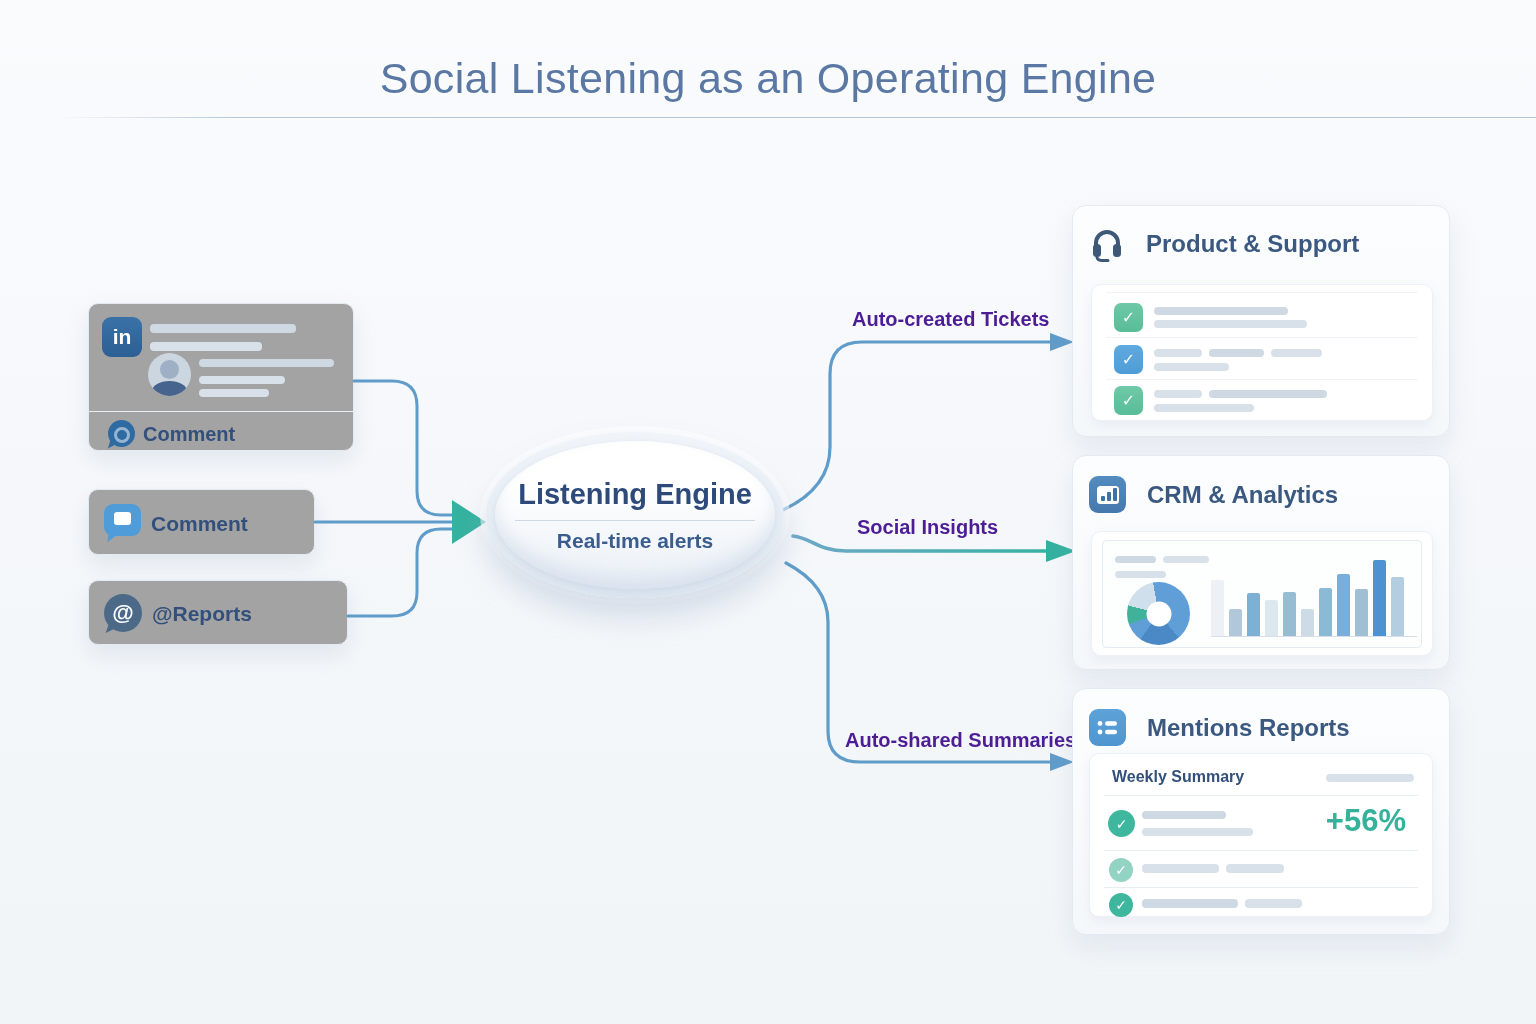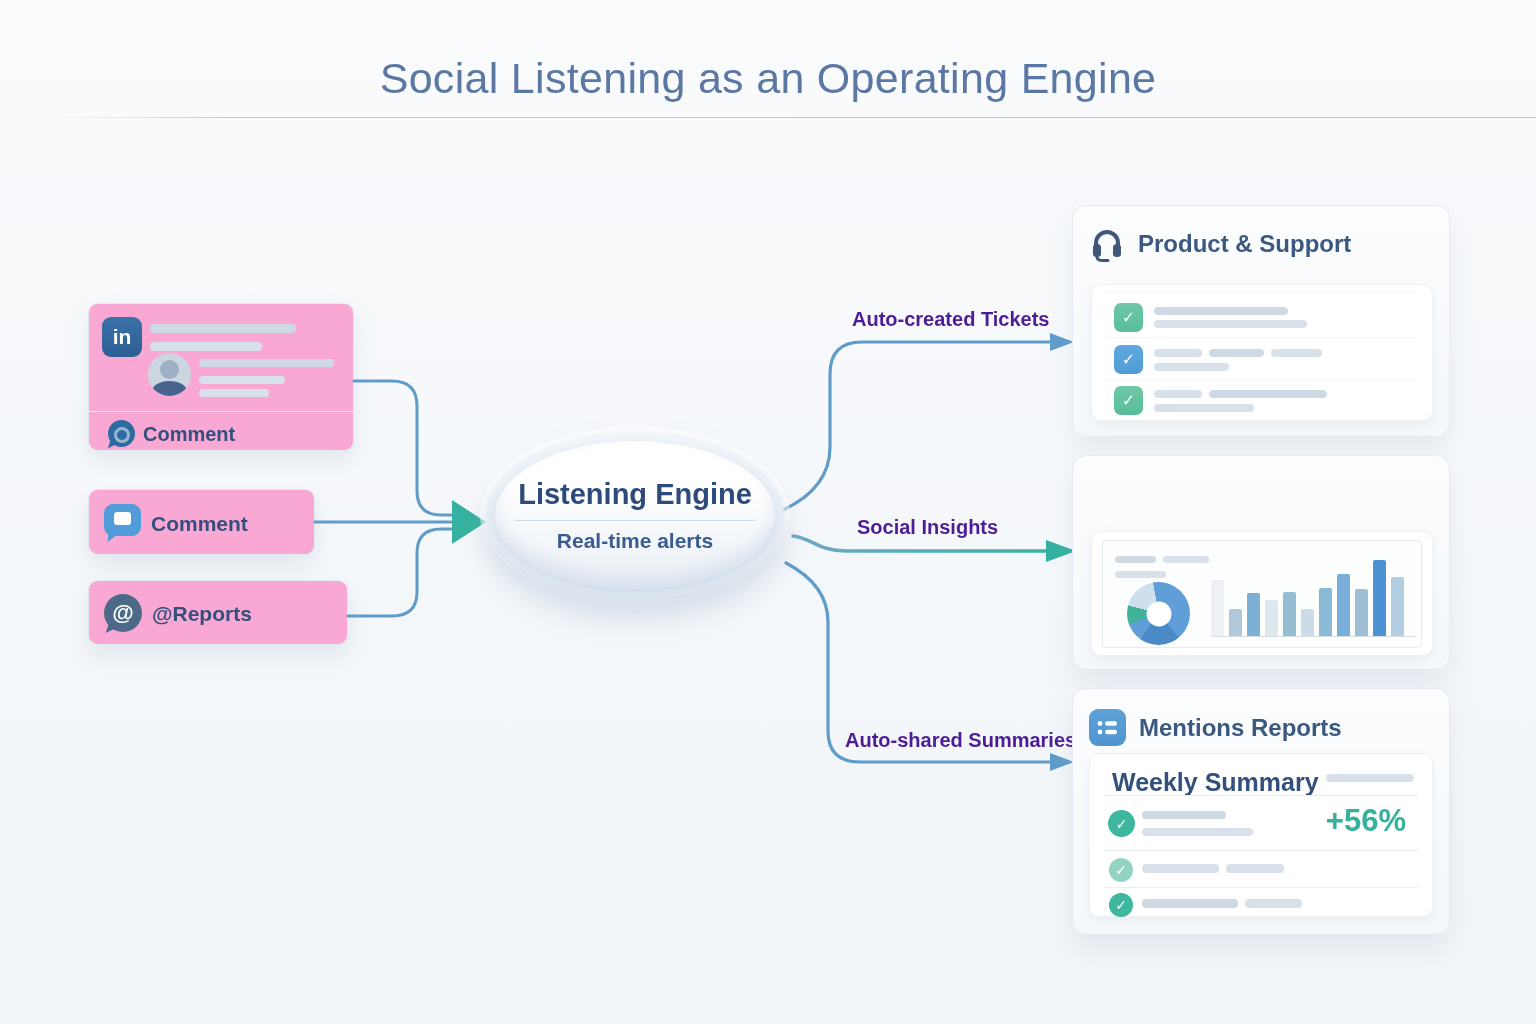--- a/index.html
+++ b/index.html
@@ -14,21 +14,21 @@
     position:absolute; top:54px; left:0; width:100%;
     text-align:center; font-size:43px; font-weight:500;
     color:#5b78a4; letter-spacing:.3px;
   }
   .title-rule{
     position:absolute; top:117px; left:55px; width:1481px; height:1px;
     background:linear-gradient(to right, rgba(183,200,218,0), #b7c8da 12%, #b3c5d8 100%);
   }
   
   .card{
-    position:absolute; background:#f9a8d4;
+    position:absolute; background:#a3a3a3;
     border:1px solid #e4eaf1; border-radius:10px;
     box-shadow:0 10px 22px rgba(150,166,192,.20);
     text-align:right;
   }
   .sk{ position:absolute; border-radius:4px; background:#cfd9e3; }
   .sk.light{ background:#d8e1e9; }
   .divider{ position:absolute; height:1px; background:#e9eef3; }
   
   .card-linkedin{ left:88px; top:303px; width:266px; height:148px; }
   .li-badge{
@@ -123,21 +123,21 @@
     background:linear-gradient(180deg,#fcfdfe,#f5f8fb);
     border:1px solid #e3eaf1; border-radius:14px;
     box-shadow:0 12px 26px rgba(150,166,192,.18); z-index:2;
   }
   .dest-a{ top:205px; height:232px; }
   .dest-b{ top:455px; height:215px; }
   .dest-c{ top:688px; height:247px; }
   .dest-head{
     position:absolute; left:16px; top:20px; display:flex; align-items:center; gap:13px;
   }
-  .dest-title{ font-size:24px; font-weight:600; color:#3a5880; }
+  .dest-title{ font-size:24px; font-weight:600; color:#3a5880;margin-left:8px; }
   .sq-icon{
     width:37px; height:37px; border-radius:9px;
     display:flex; align-items:center; justify-content:center; flex:0 0 auto;
   }
   .panel{
     position:absolute; background:#fff; border:1px solid #edf1f6; border-radius:10px;
     box-shadow:0 5px 12px rgba(160,176,198,.14);
   }
   .check-sq{
     position:absolute; width:29px; height:29px; border-radius:7px;
@@ -165,21 +165,21 @@
     content:""; position:absolute; left:50%; top:50%; width:25px; height:25px;
     border-radius:50%; background:#fff; transform:translate(-50%,-50%);
   }
   .bars{
     position:absolute; left:108px; bottom:10px; width:206px; height:80px;
     display:flex; align-items:flex-end; gap:5px;
     border-bottom:1px solid #d8dfe6;
   }
   .bars .bar{ width:13px; border-radius:2px 2px 0 0; }
   
-  .weekly-title{ position:absolute; left:22px; top:14px; font-size:25px; font-weight:600; color:#33507c; }
+  .weekly-title{ position:absolute; left:22px; top:14px; font-size:16px; font-weight:600; color:#33507c; }
   .metric{ position:absolute; right:26px; top:49px; font-size:31px; font-weight:700; color:#35b29b; }
 </style>
 </head>
 <body>
 
 <div class="page-title">Social Listening as an Operating Engine</div>
 <div class="title-rule"></div>
 
 <svg class="flow-svg" width="1536" height="1024" viewBox="0 0 1536 1024">
   <defs>
@@ -260,20 +260,31 @@
     <div class="sk light" style="left:62px;top:78px;width:75px;height:8px;"></div>
     <div class="divider" style="left:14px;right:14px;top:94px;background:#f0f3f7;"></div>
     <div class="check-sq green" style="left:22px;top:101px;">✓</div>
     <div class="sk light" style="left:62px;top:105px;width:48px;height:8px;"></div>
     <div class="sk" style="left:117px;top:105px;width:118px;height:8px;"></div>
     <div class="sk light" style="left:62px;top:119px;width:100px;height:8px;"></div>
   </div>
 </div>
 
 <div class="dest-card dest-b">
+  <div class="dest-head">
+    <div class="sq-icon" style="background:linear-gradient(180deg,#548cc0,#4679ae);">
+      <svg width="36" height="36" viewBox="0 0 36 36">
+        <rect x="7" y="9" width="22" height="18" rx="3.5" fill="#fff"></rect>
+        <rect x="11" y="19" width="4" height="5" rx="1" fill="#3c72a8"></rect>
+        <rect x="17" y="15" width="4" height="9" rx="1" fill="#3c72a8"></rect>
+        <rect x="23" y="11" width="4" height="13" rx="1" fill="#3c72a8"></rect>
+      </svg>
+    </div>
+    <div class="dest-title">CRM &amp; Analytics</div>
+  </div>
   <div class="panel" style="left:18px;top:75px;width:342px;height:125px;">
     <div class="chart-frame">
       <div class="sk" style="left:12px;top:15px;width:41px;height:7px;"></div>
       <div class="sk light" style="left:60px;top:15px;width:46px;height:7px;"></div>
       <div class="sk light" style="left:12px;top:30px;width:51px;height:7px;"></div>
       <div class="donut" style="background: conic-gradient(rgb(95, 158, 214) 0deg, rgb(95, 158, 214) 140deg, rgb(74, 137, 198) 140deg, rgb(74, 137, 198) 215deg, rgb(95, 158, 214) 215deg, rgb(95, 158, 214) 250deg, rgb(65, 178, 154) 250deg, rgb(65, 178, 154) 285deg, rgb(207, 223, 235) 285deg, rgb(207, 223, 235) 350deg, rgb(95, 158, 214) 350deg, rgb(95, 158, 214) 360deg);"></div>
       <div class="bars">
           <div class="bar" style="height: 56px; background: rgb(237, 241, 245);"></div>
           <div class="bar" style="height: 27px; background: rgb(176, 200, 218);"></div>
           <div class="bar" style="height: 43px; background: rgb(124, 176, 212);"></div>

